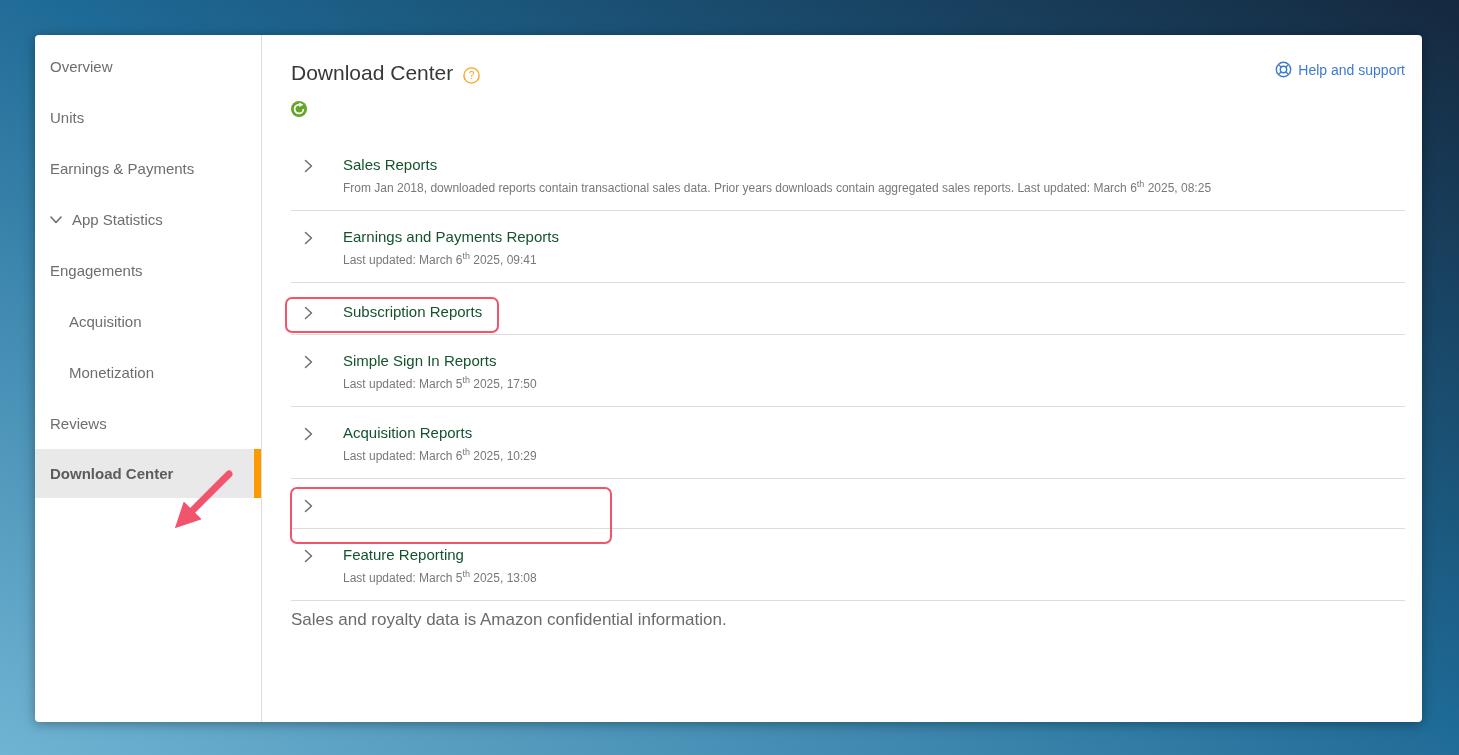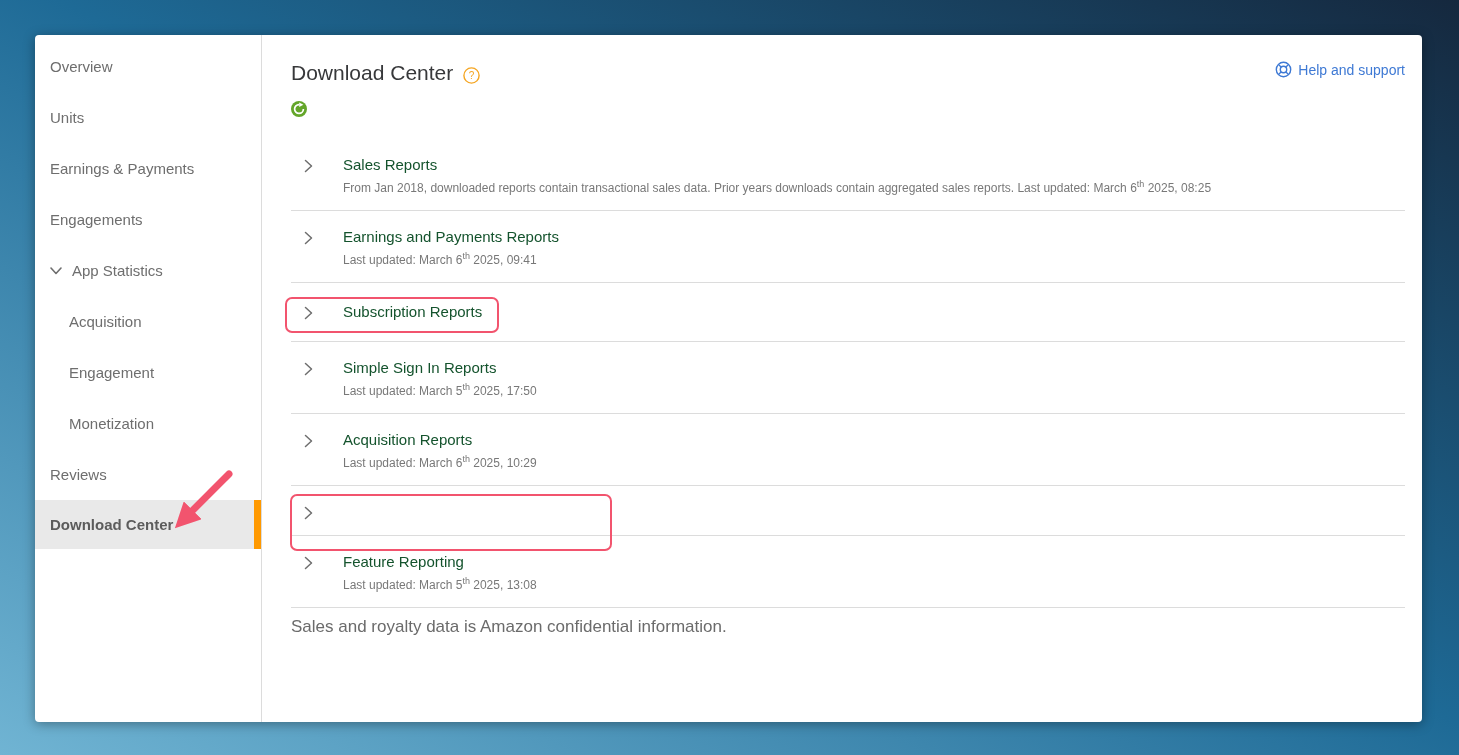--- a/index.html
+++ b/index.html
@@ -38,21 +38,21 @@
   .report-list { margin-top:22px; }
   .report-row {
     position:relative; display:flex; align-items:flex-start;
     padding:17px 0 15px 13px; border-bottom:1px solid #dcdcdc;
   }
   .row-chevron { flex-shrink:0; margin-top:3px; cursor:pointer; display:inline-flex; }
   .row-text { margin-left:30px; }
   .row-title { font-size:15px; font-weight:500; color:#14532d; }
   .row-desc { font-size:12px; color:#787878; margin-top:6px; min-height:3px; }
   .row-desc sup { font-size:9px; }
-  .report-row.no-desc { padding-top:20px; padding-bottom:21px; }
+  .report-row.no-desc { padding-top:20px; padding-bottom:14px; }
   .hl-box { position:absolute; border:2px solid #f2546e; border-radius:7px; pointer-events:none; }
   .hl-box.box-sub { left:-6px; top:14px; width:214px; height:36px; }
   .hl-box.box-overview { left:-1px; top:8px; width:322px; height:57px; }
   .footer-note { font-size:17px; color:#6b6b6b; padding:9px 0 0 0; }
   
   .arrow-annotation { position:absolute; left:120px; top:428px; pointer-events:none; }
 </style>
 </head>
 <body>
 
@@ -63,35 +63,32 @@
       <li class="side-item">
         <span>Overview</span>
       </li>
       <li class="side-item">
         <span>Units</span>
       </li>
       <li class="side-item">
         <span>Earnings &amp; Payments</span>
       </li>
       <li class="side-item">
-        <span>Engagements</span>
-      </li>
-      <li class="side-item">
         <span class="side-chevron">
           <svg width="12" height="8" viewBox="0 0 12 8">
               <polyline points="1,1 6,6.5 11,1" fill="none" stroke="#6e6e6e" stroke-width="1.6" stroke-linecap="round" stroke-linejoin="round"></polyline>
             </svg>
         </span>
         <span>App Statistics</span>
       </li>
+      <li class="side-item">
+        <span>Engagements</span>
+      </li>
       <li class="side-item child">
         <span>Acquisition</span>
-      </li>
-      <li class="side-item child">
-        <span>Engagement</span>
       </li>
       <li class="side-item child">
         <span>Monetization</span>
       </li>
       <li class="side-item">
         <span>Reviews</span>
       </li>
       <li class="side-item selected">
         <span>Download Center</span>
         <span class="accent-bar"></span>

